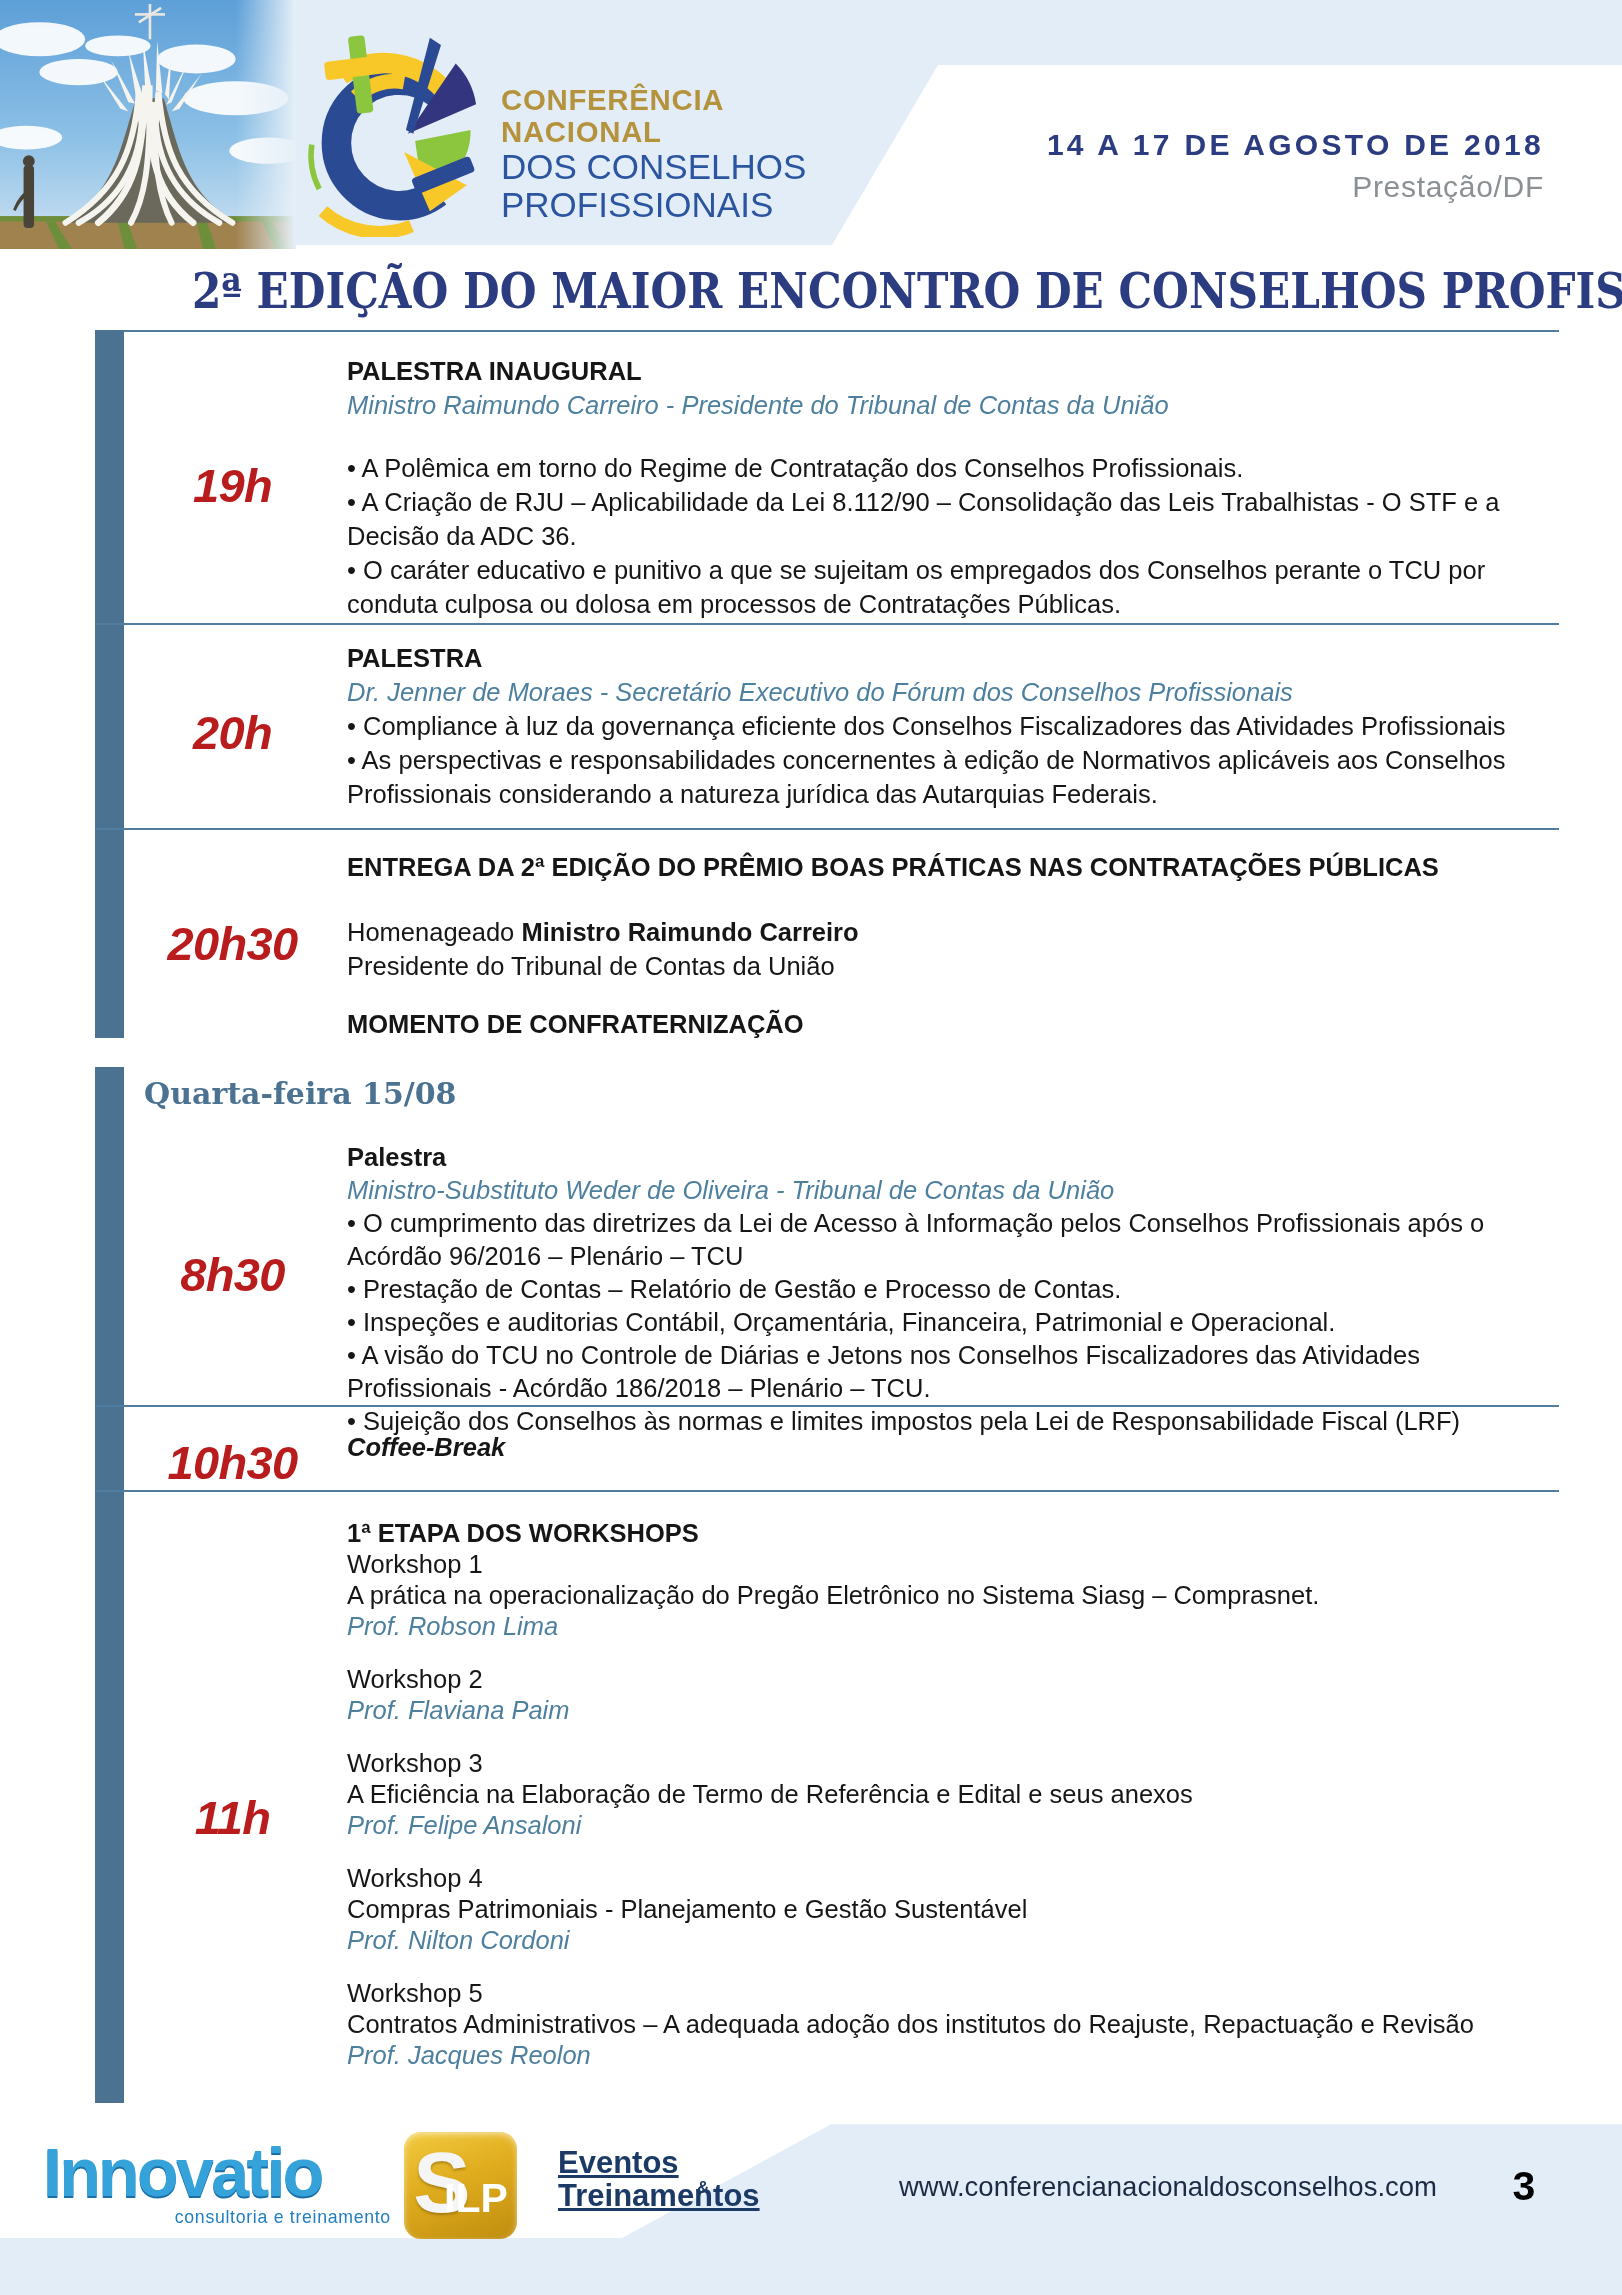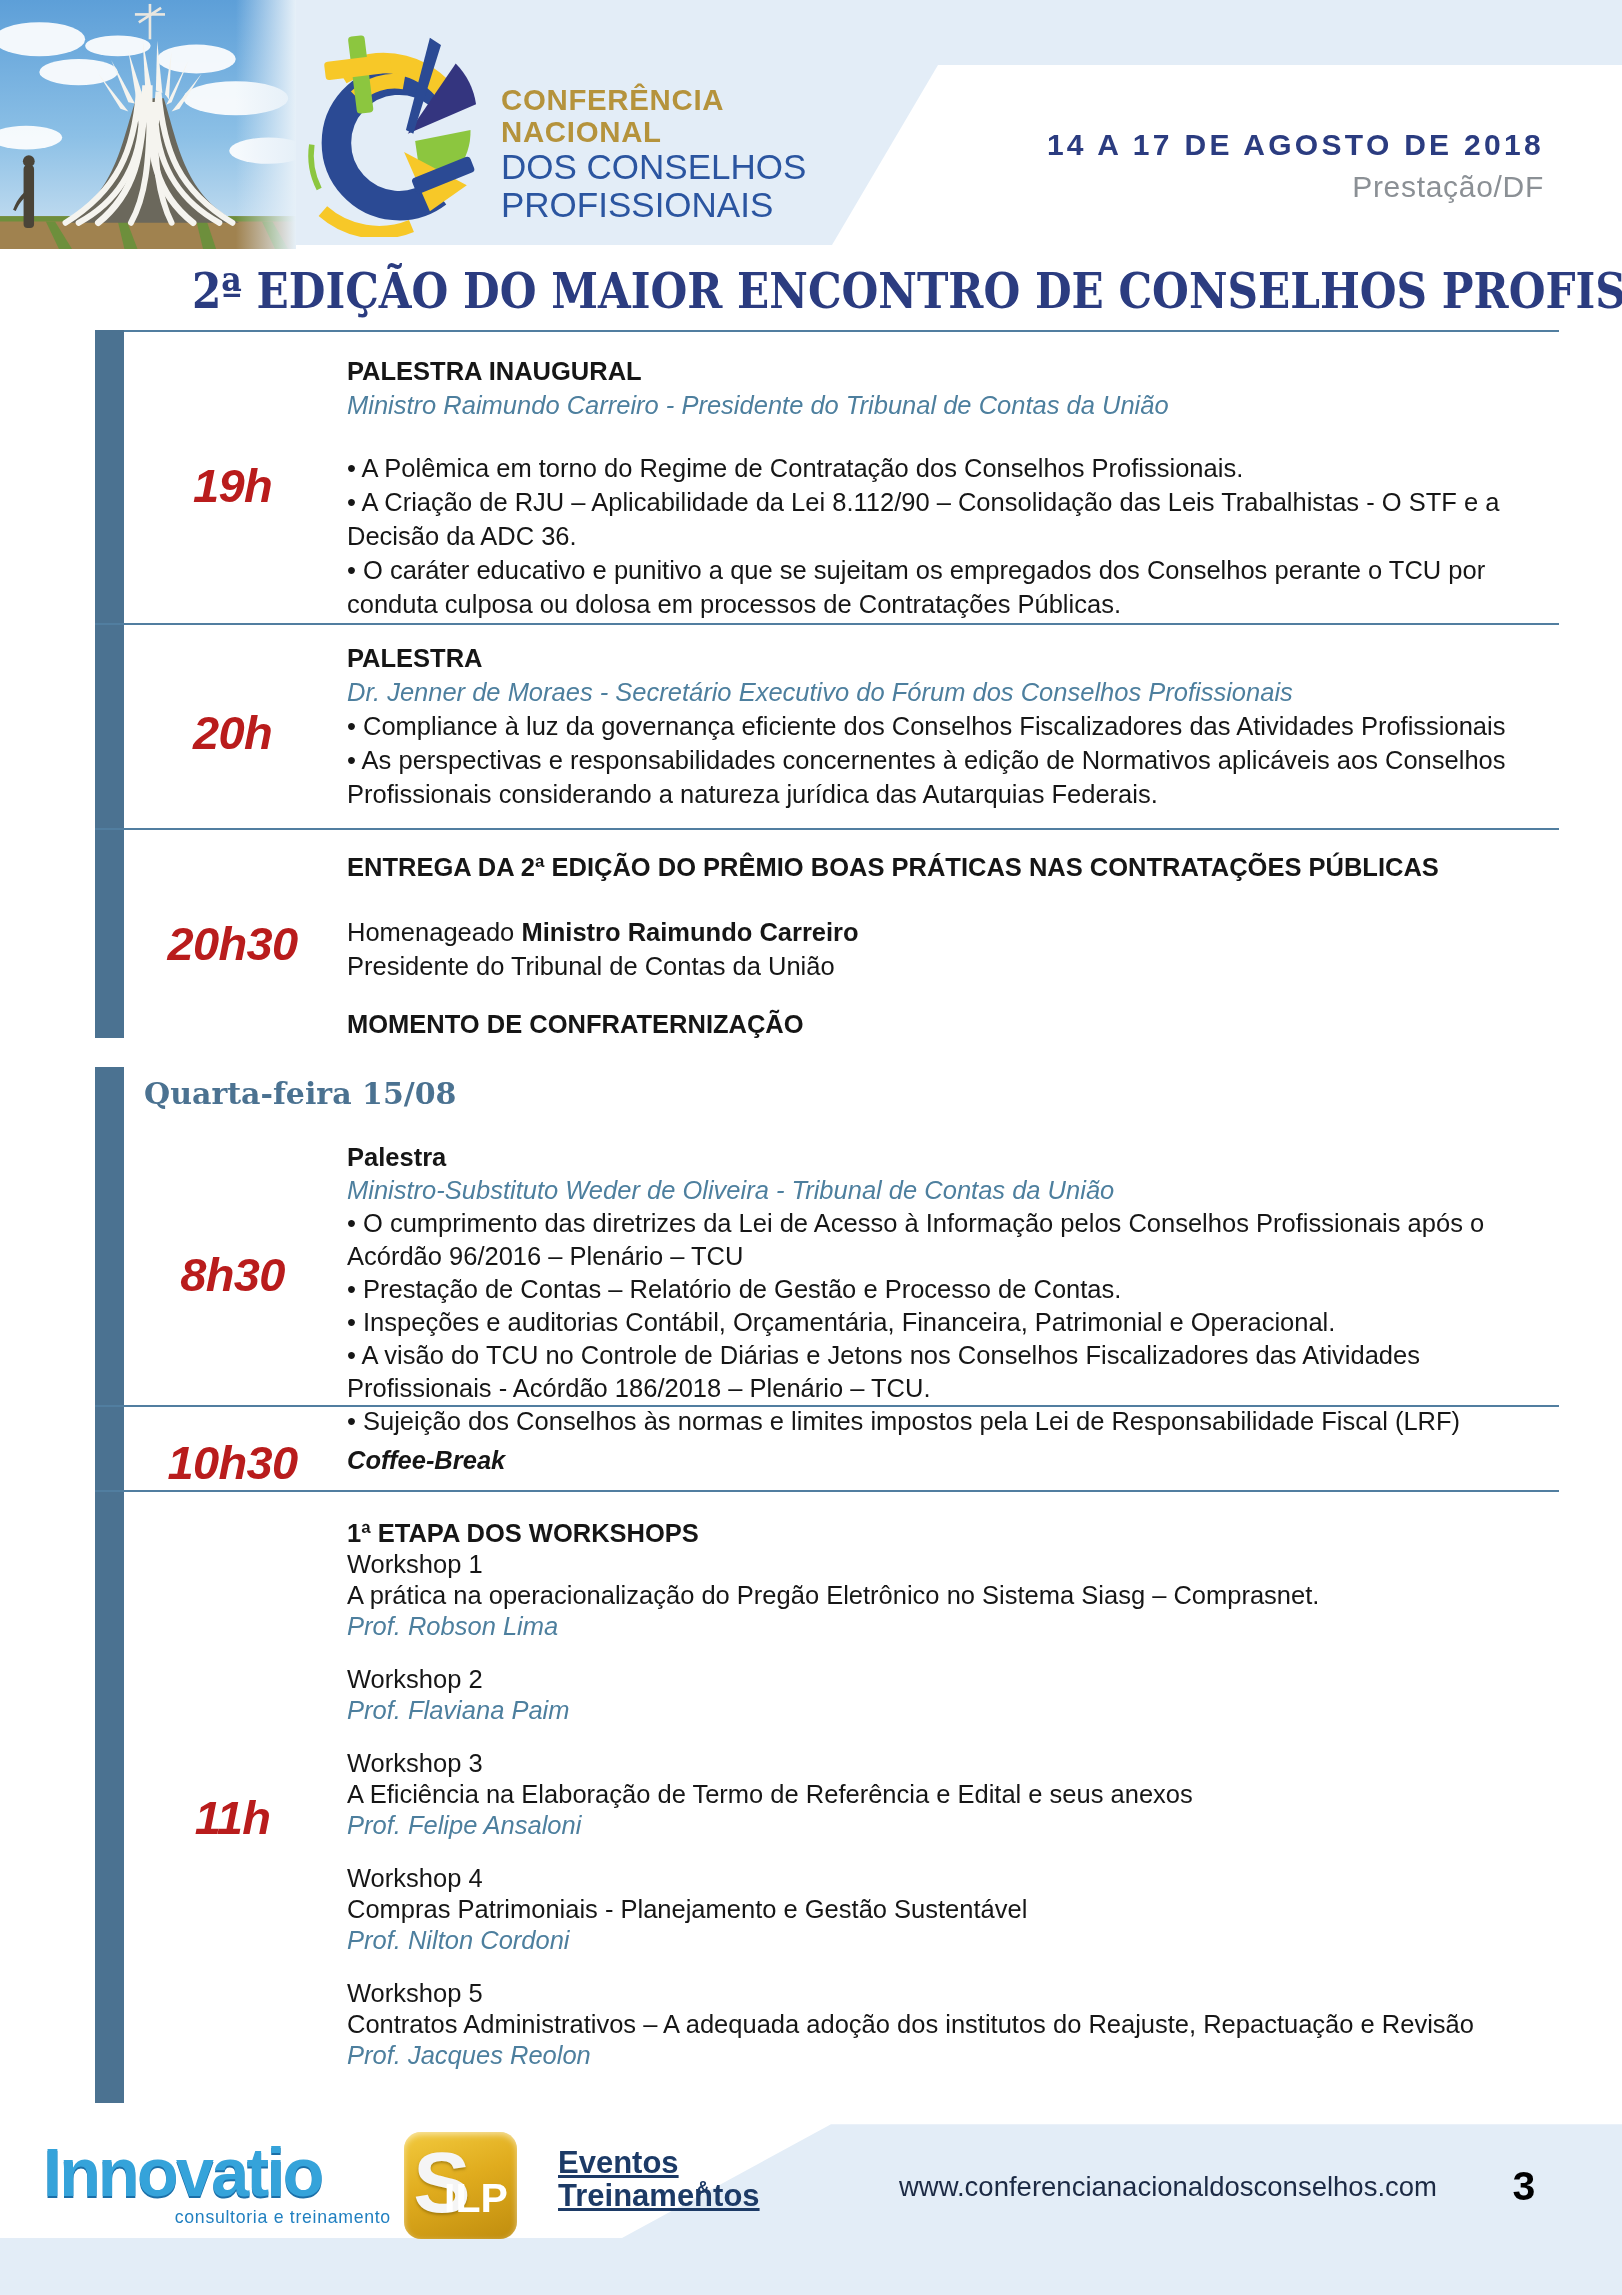--- a/index.html
+++ b/index.html
@@ -218,21 +218,21 @@
     <div>• Inspeções e auditorias Contábil, Orçamentária, Financeira, Patrimonial e Operacional.</div>
     <div>• A visão do TCU no Controle de Diárias e Jetons nos Conselhos Fiscalizadores das Atividades Profissionais - Acórdão 186/2018 – Plenário – TCU.</div>
     <div>• Sujeição dos Conselhos às normas e limites impostos pela Lei de Responsabilidade Fiscal (LRF)</div>
   </div>
 </div>
 
 <div class="abs divider" style="top:1405px"></div>
 
 <div class="abs row" style="top:1405px">
   <div class="time" style="top:30px">10h30</div>
-  <div class="body" style="padding-top:38px">
+  <div class="body" style="padding-top:25px">
     <div class="b" style="font-style:italic">Coffee-Break</div>
   </div>
 </div>
 
 <div class="abs divider" style="top:1490px"></div>
 
 <div class="abs row" style="top:1490px">
   <div class="time" style="top:300px">11h</div>
   <div class="body" style="padding-top:27.5px;line-height:31px">
     <div class="b">1ª ETAPA DOS WORKSHOPS</div>

